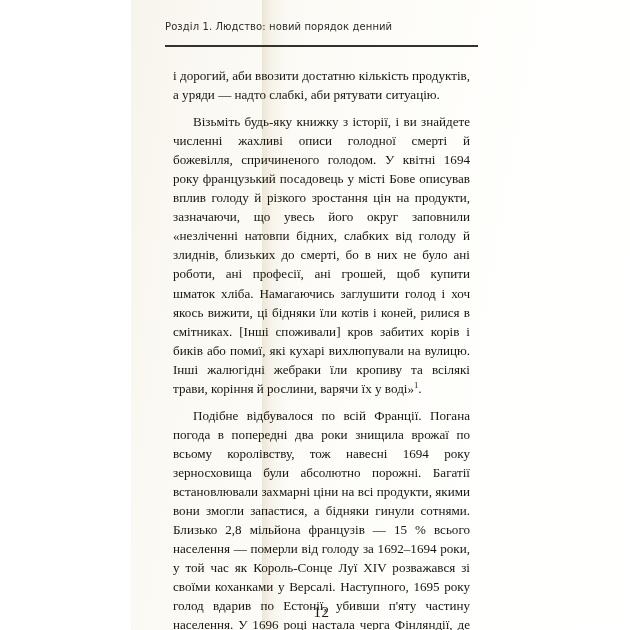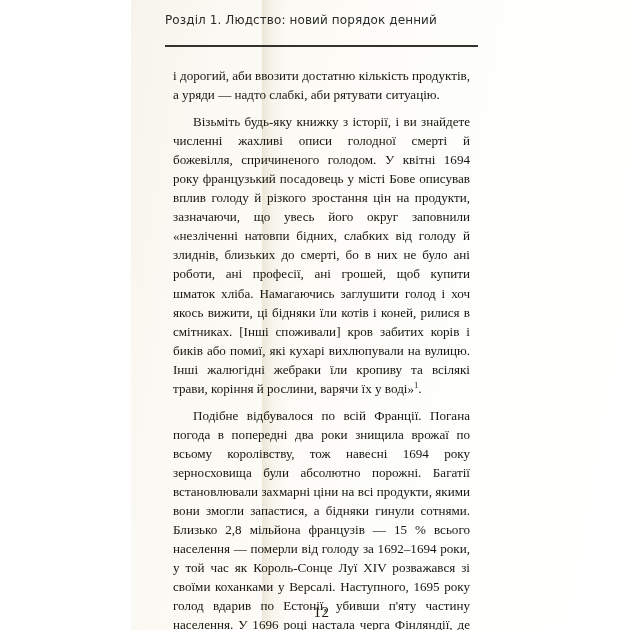--- a/index.html
+++ b/index.html
@@ -57,24 +57,24 @@
     position: absolute;
     left: 165px;
     top: 0;
     width: 313px;
     height: 630px;
   }
 
   .running-head {
     position: absolute;
     left: 0;
-    top: 13px;
+    top: 21px;
     width: 313px;
     font-family: "DejaVu Sans", sans-serif;
-    font-size: 12px;
+    font-size: 10px;
     letter-spacing: 0.1px;
     color: #2b2b28;
     white-space: nowrap;
   }
 
   .head-rule {
     position: absolute;
     left: 0;
     top: 45px;
     width: 313px;

